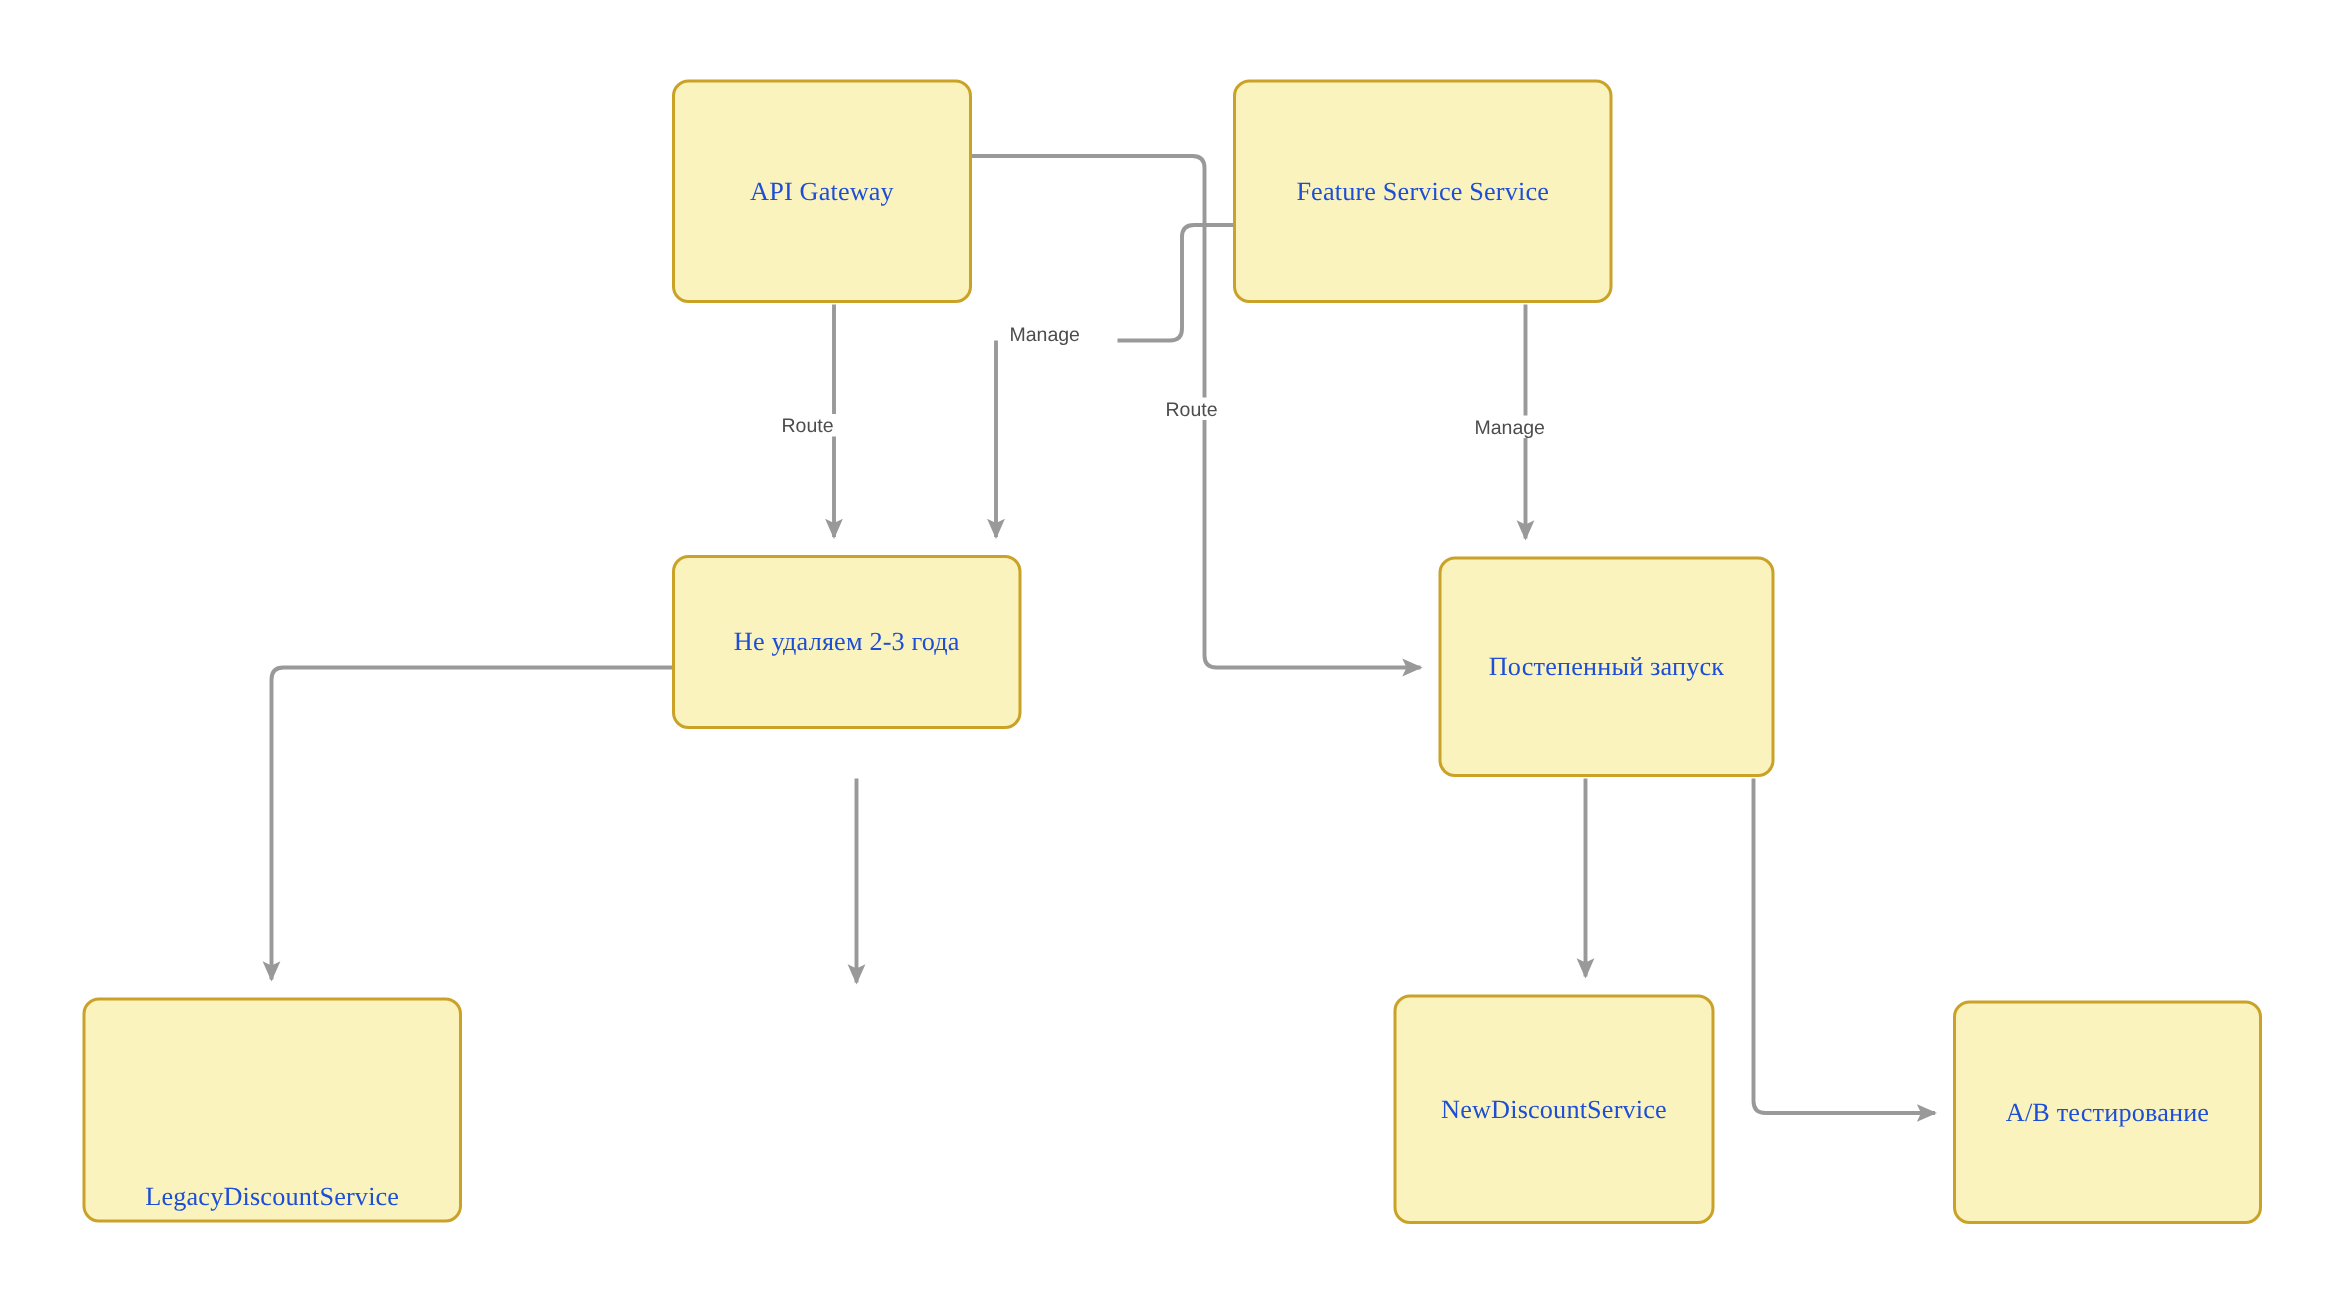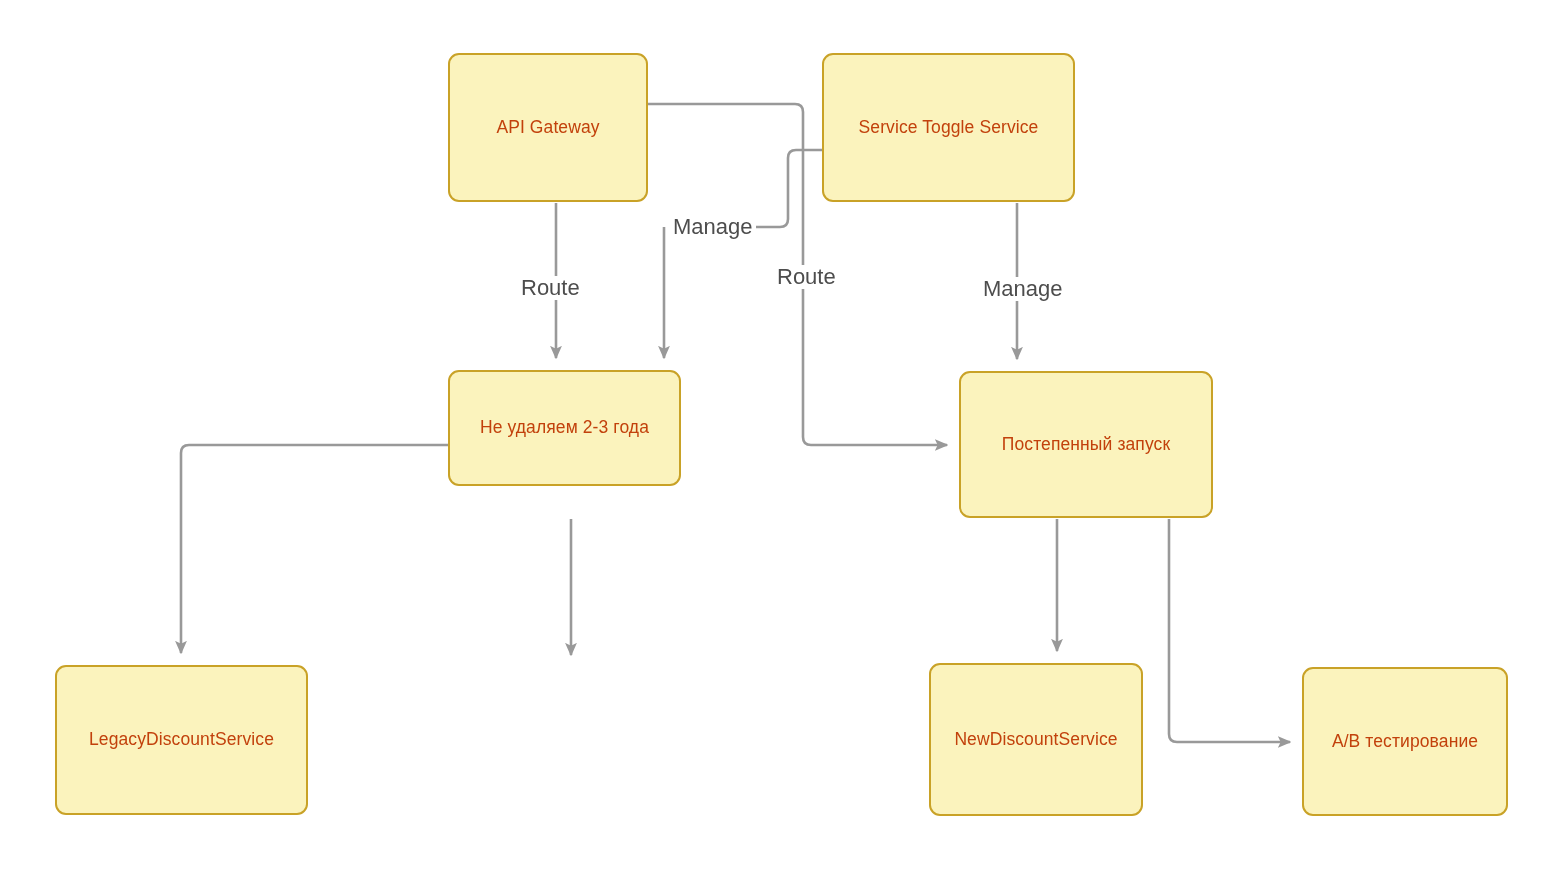--- a/index.html
+++ b/index.html
@@ -28,36 +28,37 @@
   .node {
     position: absolute;
     box-sizing: border-box;
     background: #fbf3bd;
     border: 2px solid #c9a227;
     border-radius: 11px;
     display: flex;
     align-items: center;
     justify-content: center;
     text-align: center;
-    color: #c2410c;
+    color: #1d4ed8;
     font-size: 17.5px;
     line-height: 1.25;
     letter-spacing: 0.1px;
     z-index: 3;
     padding: 4px 10px;
+    font-family: Liberation Serif, serif;
   }
   .node-label {
     display: block;
     white-space: nowrap;
   }
   .edge-label {
     position: absolute;
     z-index: 4;
     color: #4d4d4d;
-    font-size: 22px;
+    font-size: 13px;
     line-height: 1;
     white-space: nowrap;
     background: #ffffff;
     padding: 1px 3px;
   }
 </style>
 </head>
 <body>
 
 <div id="canvas">
@@ -88,32 +89,32 @@
 
       <path d="M 1169 519 L 1169 734 Q 1169 742 1177 742 L 1290 742" marker-end="url(#arrow)"></path>
     </g>
   </svg>
 
   <div class="node" style="left:448px; top:53px; width:200px; height:149px;">
     <span class="node-label">API Gateway</span>
   </div>
 
   <div class="node" style="left:822px; top:53px; width:253px; height:149px;">
-    <span class="node-label">Service Toggle Service</span>
+    <span class="node-label">Feature Service Service</span>
   </div>
 
   <div class="node" style="left:448px; top:370px; width:233px; height:116px;">
     <span class="node-label">Не удаляем 2-3 года</span>
   </div>
 
-  <div class="node" style="left:959px; top:371px; width:254px; height:147px;">
+  <div class="node" style="left:959px; top:371px; width:224px; height:147px;">
     <span class="node-label">Постепенный запуск</span>
   </div>
 
-  <div class="node" style="left:55px; top:665px; width:253px; height:150px;">
+  <div class="node" style="left:55px; top:665px; width:253px; height:150px;align-items:flex-end;">
     <span class="node-label">LegacyDiscountService</span>
   </div>
 
 
   <div class="node" style="left:929px; top:663px; width:214px; height:153px;">
     <span class="node-label">NewDiscountService</span>
   </div>
 
   <div class="node" style="left:1302px; top:667px; width:206px; height:149px;align-items:center;">
     <span class="node-label">A/B тестирование</span>

